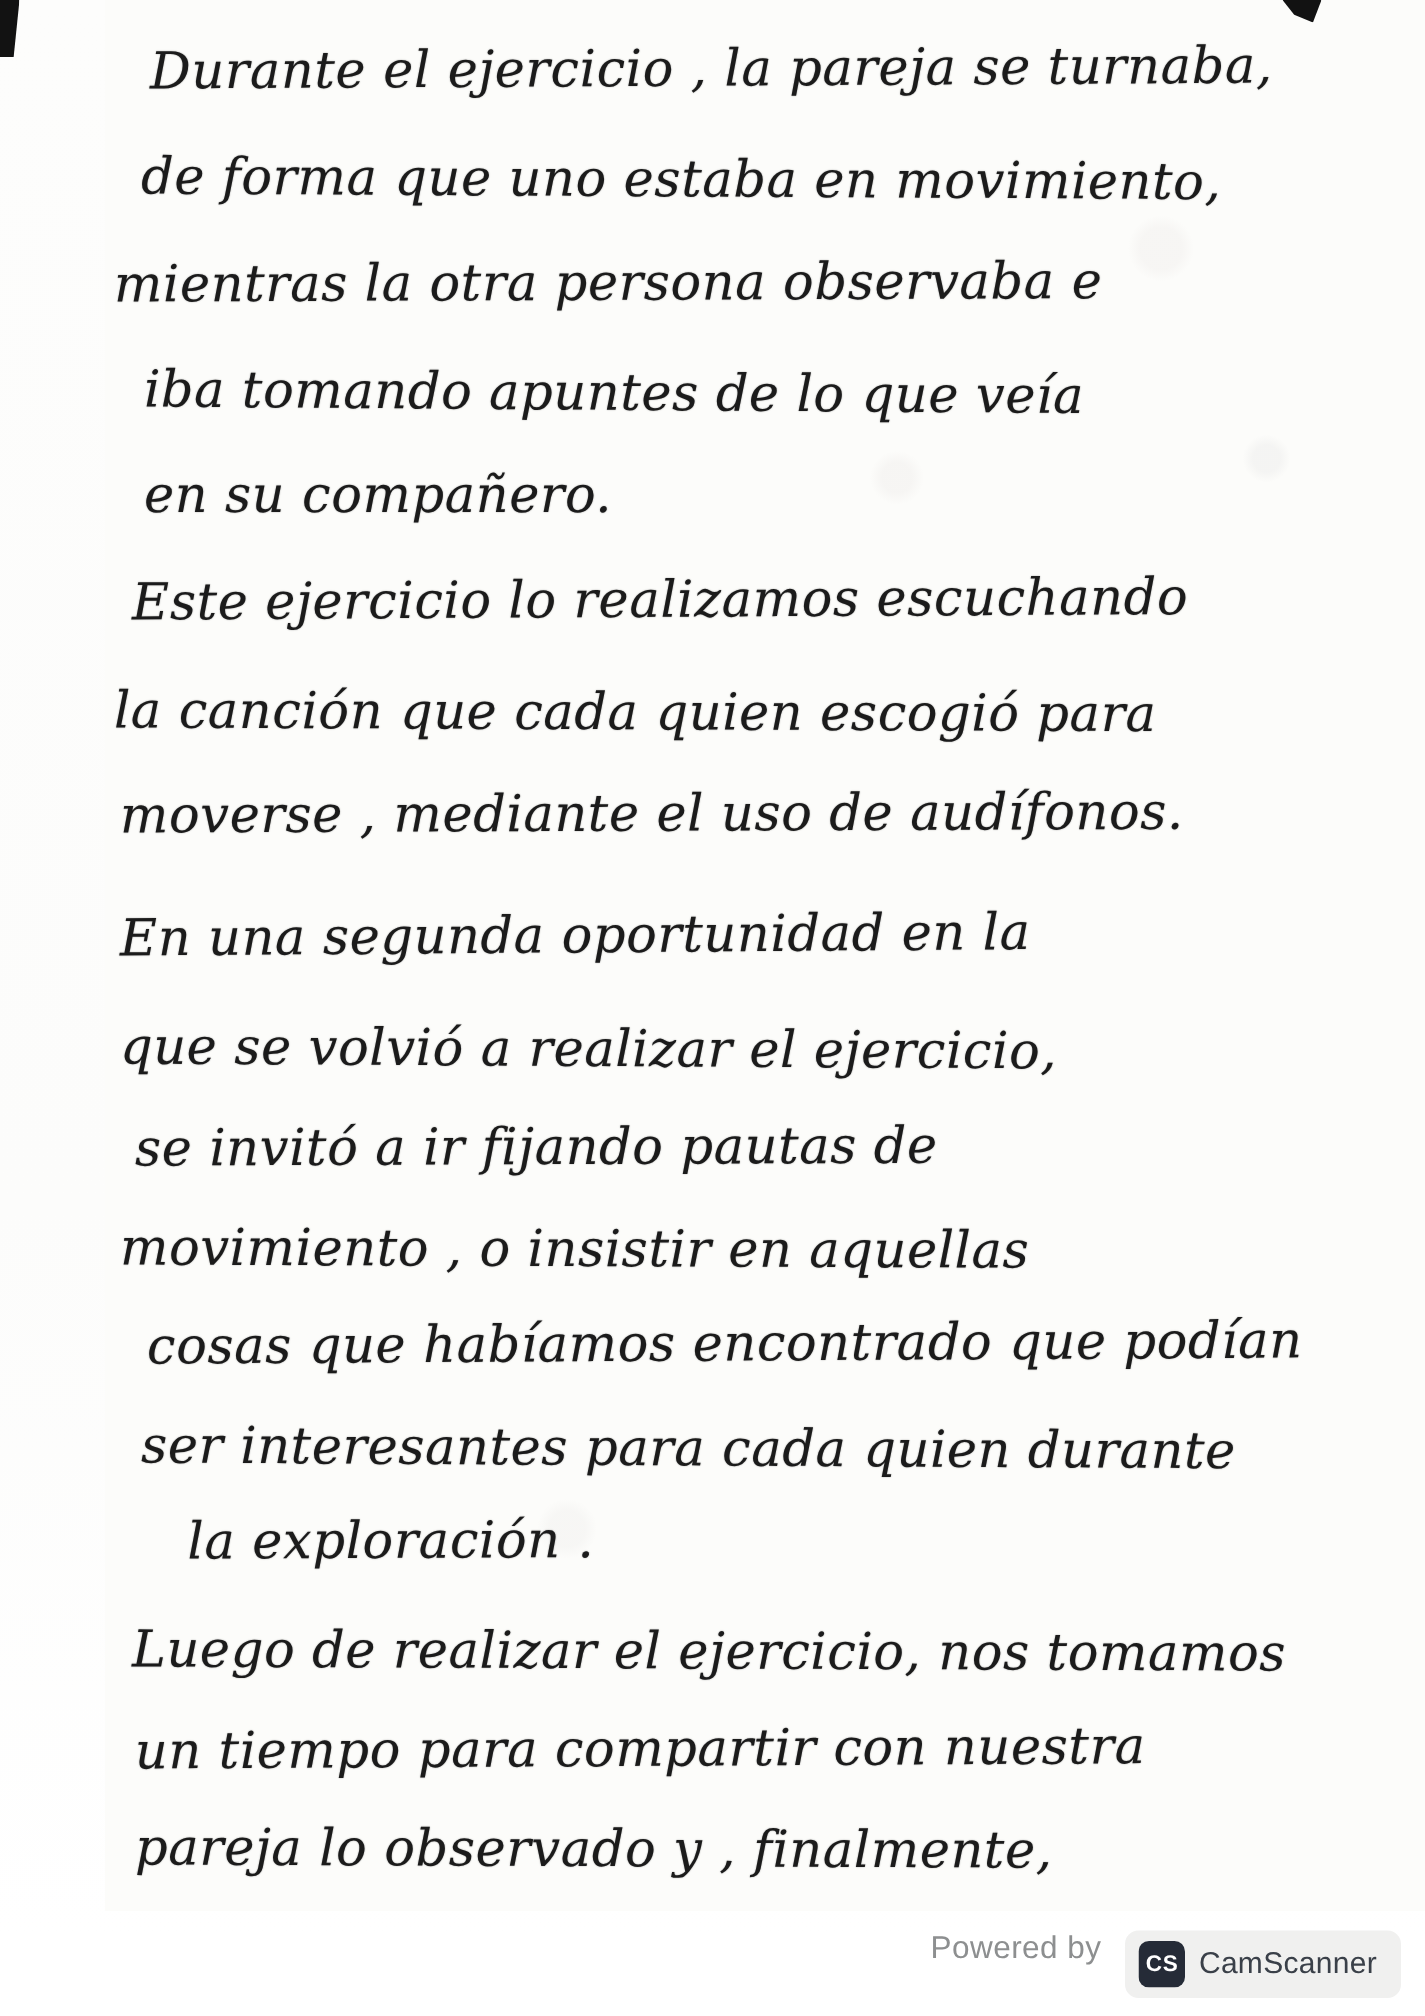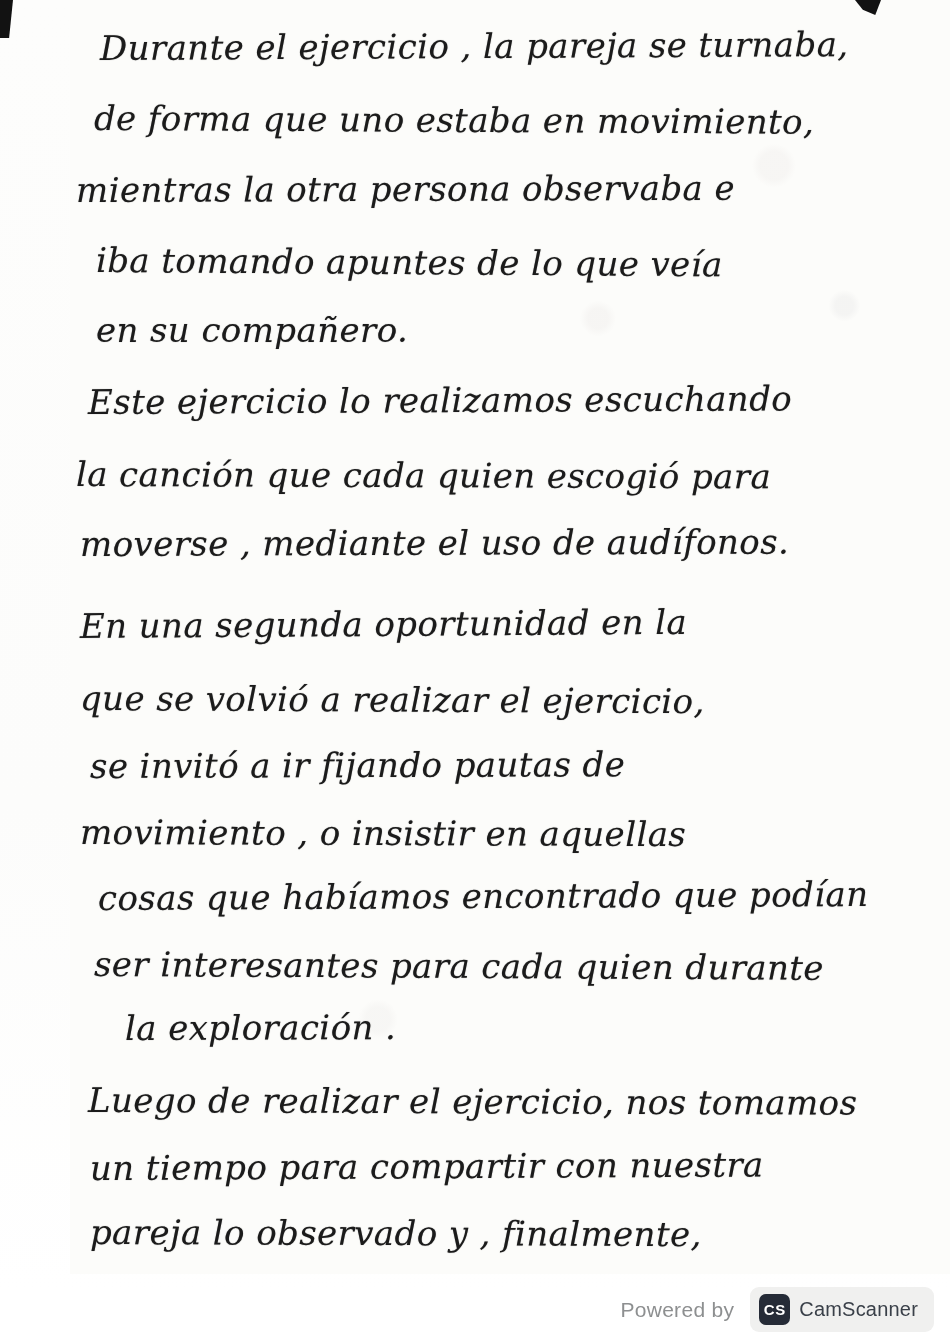--- a/index.html
+++ b/index.html
@@ -35,21 +35,21 @@
     white-space:nowrap;
     color:#1b1b1b;
     font-style:italic;
     font-size:34px;
     letter-spacing:0.4px;
     transform-origin:left center;
     text-shadow:0 0 1px rgba(20,20,20,0.45);
   }
   .footer{
     position:absolute;right:16px;bottom:12px;
-    display:flex;align-items:center;gap:16px;
+    display:flex;gap:16px;
     font-family:"Liberation Sans", sans-serif;
   }
   .powered-by{color:#8d8f90;font-size:21px;letter-spacing:0.3px;}
   .cs-badge{
     display:flex;align-items:center;gap:9px;
     background:#f0f0ef;border-radius:9px;
     padding:7px 16px 7px 9px;
     cursor:pointer;
   }
   .cs-logo{

